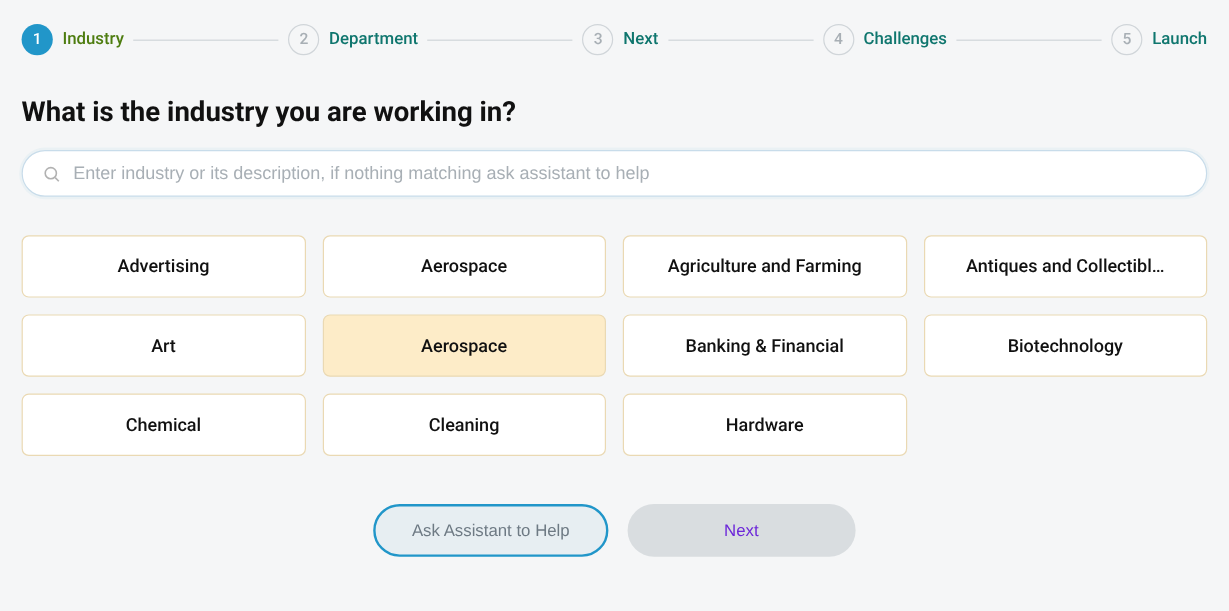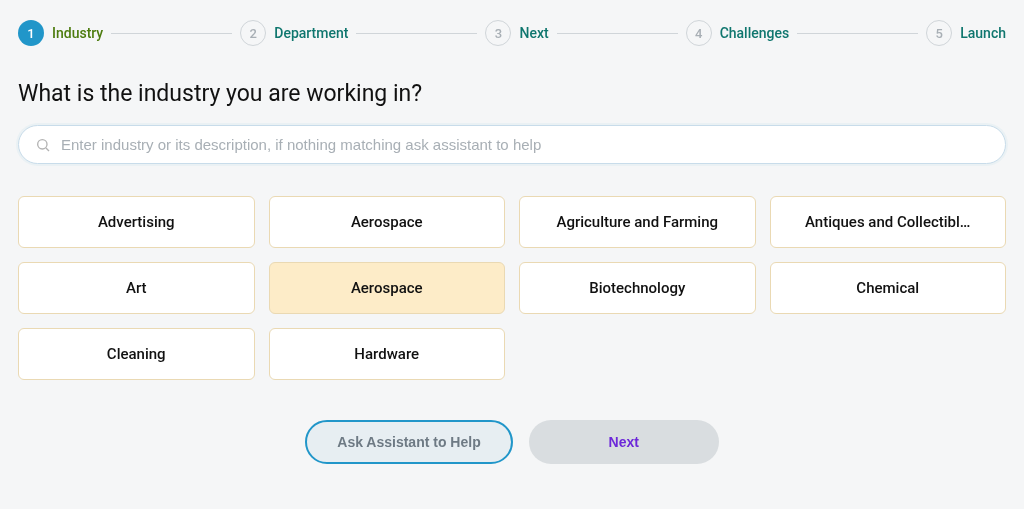--- a/index.html
+++ b/index.html
@@ -55,21 +55,21 @@
     .step-label.inactive {
       color: #0f766e;
     }
     .step-line {
       flex: 1;
       height: 1px;
       background: #d0d5d9;
     }
     .heading {
       font-size: 23px;
-      font-weight: 400;
+      font-weight: 700;
       color: #111;
       margin-bottom: 18px;
     }
     .search-wrap {
       display: flex;
       align-items: center;
       background: #fff;
       border: 1px solid #c8dcea;
       border-radius: 22px;
       padding: 10px 16px;
@@ -119,21 +119,21 @@
     }
     .actions {
       display: flex;
       justify-content: center;
       gap: 16px;
     }
     .btn {
       border-radius: 22px;
       padding: 12px 30px;
       font-size: 14px;
-      font-weight: 700;
+      font-weight: 400;
       cursor: pointer;
       border: none;
       min-width: 190px;
     }
     .btn-ask {
       background: #e7eef2;
       color: #6e7a84;
       border: 2px solid #2196c9;
     }
     .btn-next {
@@ -184,20 +184,21 @@
 <div class="grid">
   <div class="tile">Advertising</div>
   <div class="tile">Aerospace</div>
   <div class="tile">Agriculture and Farming</div>
   <div class="tile">Antiques and Collectibl…</div>
   <div class="tile">Art</div>
   <div class="tile highlight">
     
     <span>Aerospace</span>
   </div>
+  <div class="tile">Banking &amp; Financial</div>
   <div class="tile">Biotechnology</div>
   <div class="tile">Chemical</div>
   <div class="tile">Cleaning</div>
   <div class="tile">Hardware</div>
 </div>
 
 <div class="actions">
   <button class="btn btn-ask">Ask Assistant to Help</button>
   <button class="btn btn-next">Next</button>
 </div>

